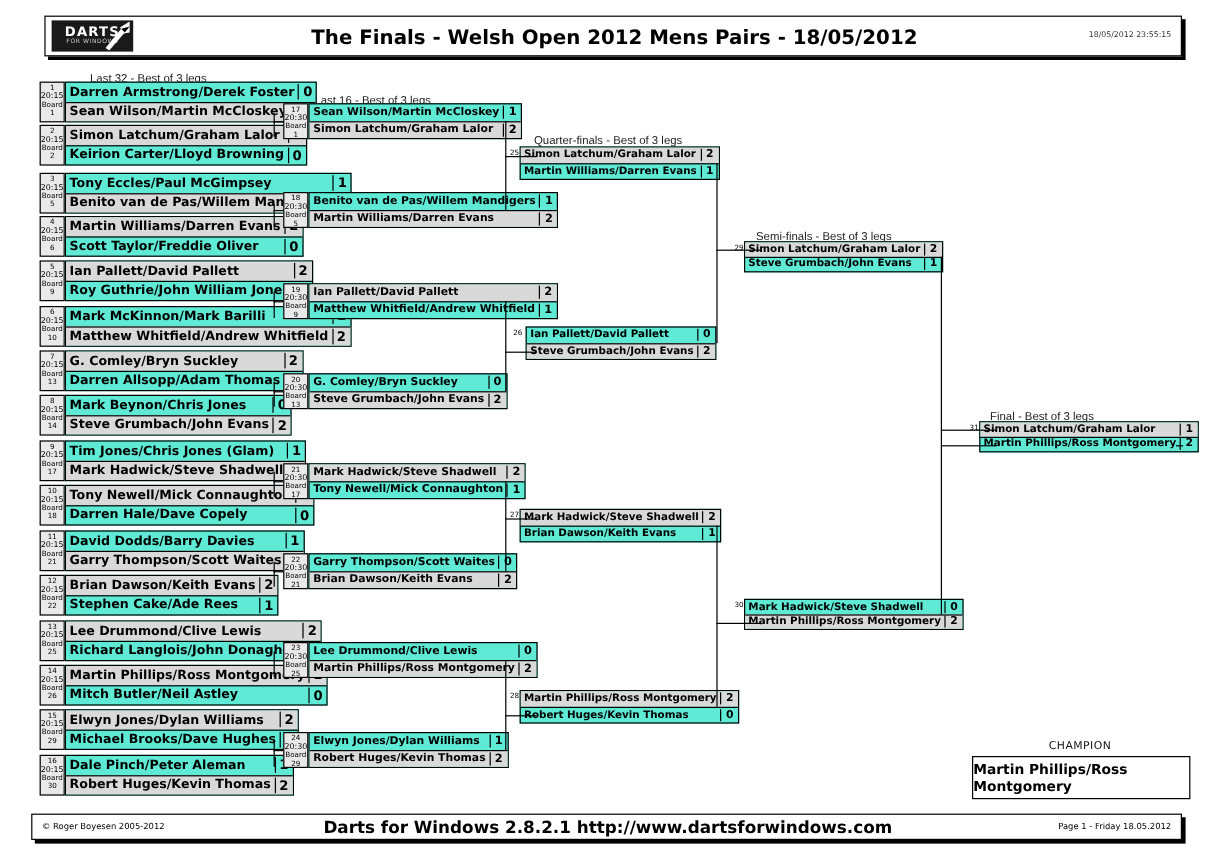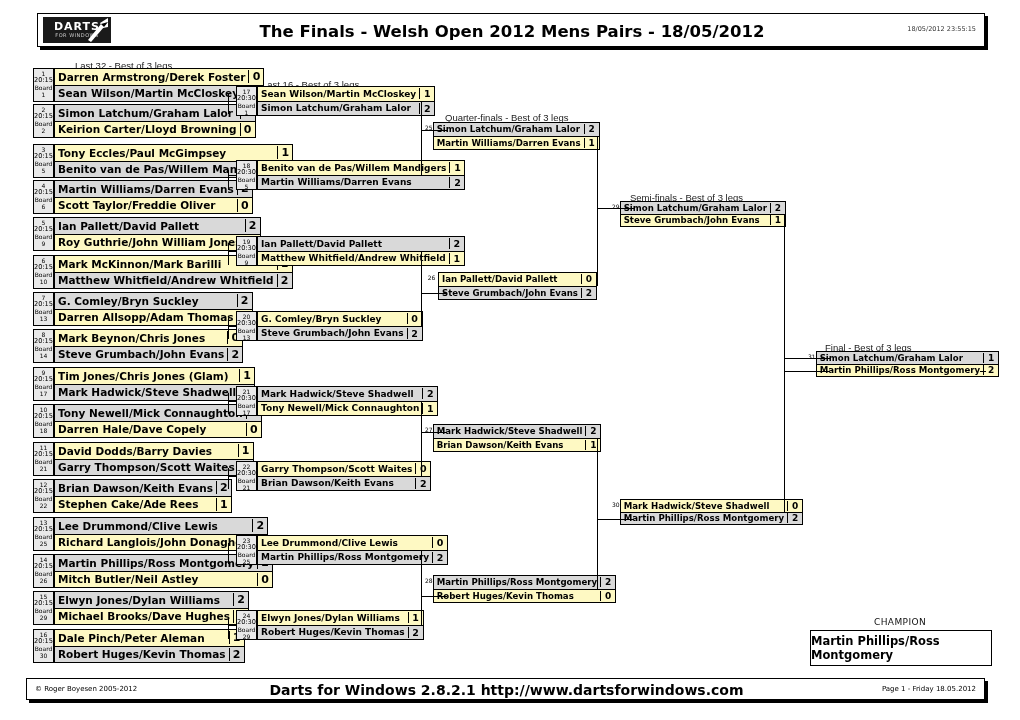--- a/index.html
+++ b/index.html
@@ -107,21 +107,21 @@
   .info .num { font-size: 6px; }
   .info .time { font-size: 6.6px; }
   .info .bd { font-size: 6px; }
   .info .bdn { font-size: 6px; }
 
   .pair-stack {
     flex: 1;
     display: flex;
     flex-direction: column;
     border: 1.6px solid #000;
-    background: #fef9c3;
+    background: #5eead4;
   }
   .row {
     display: flex;
     align-items: center;
     flex: 1;
     min-height: 0;
   }
   .row + .row { border-top: 1.2px solid #000; }
   .pname {
     flex: 1;

